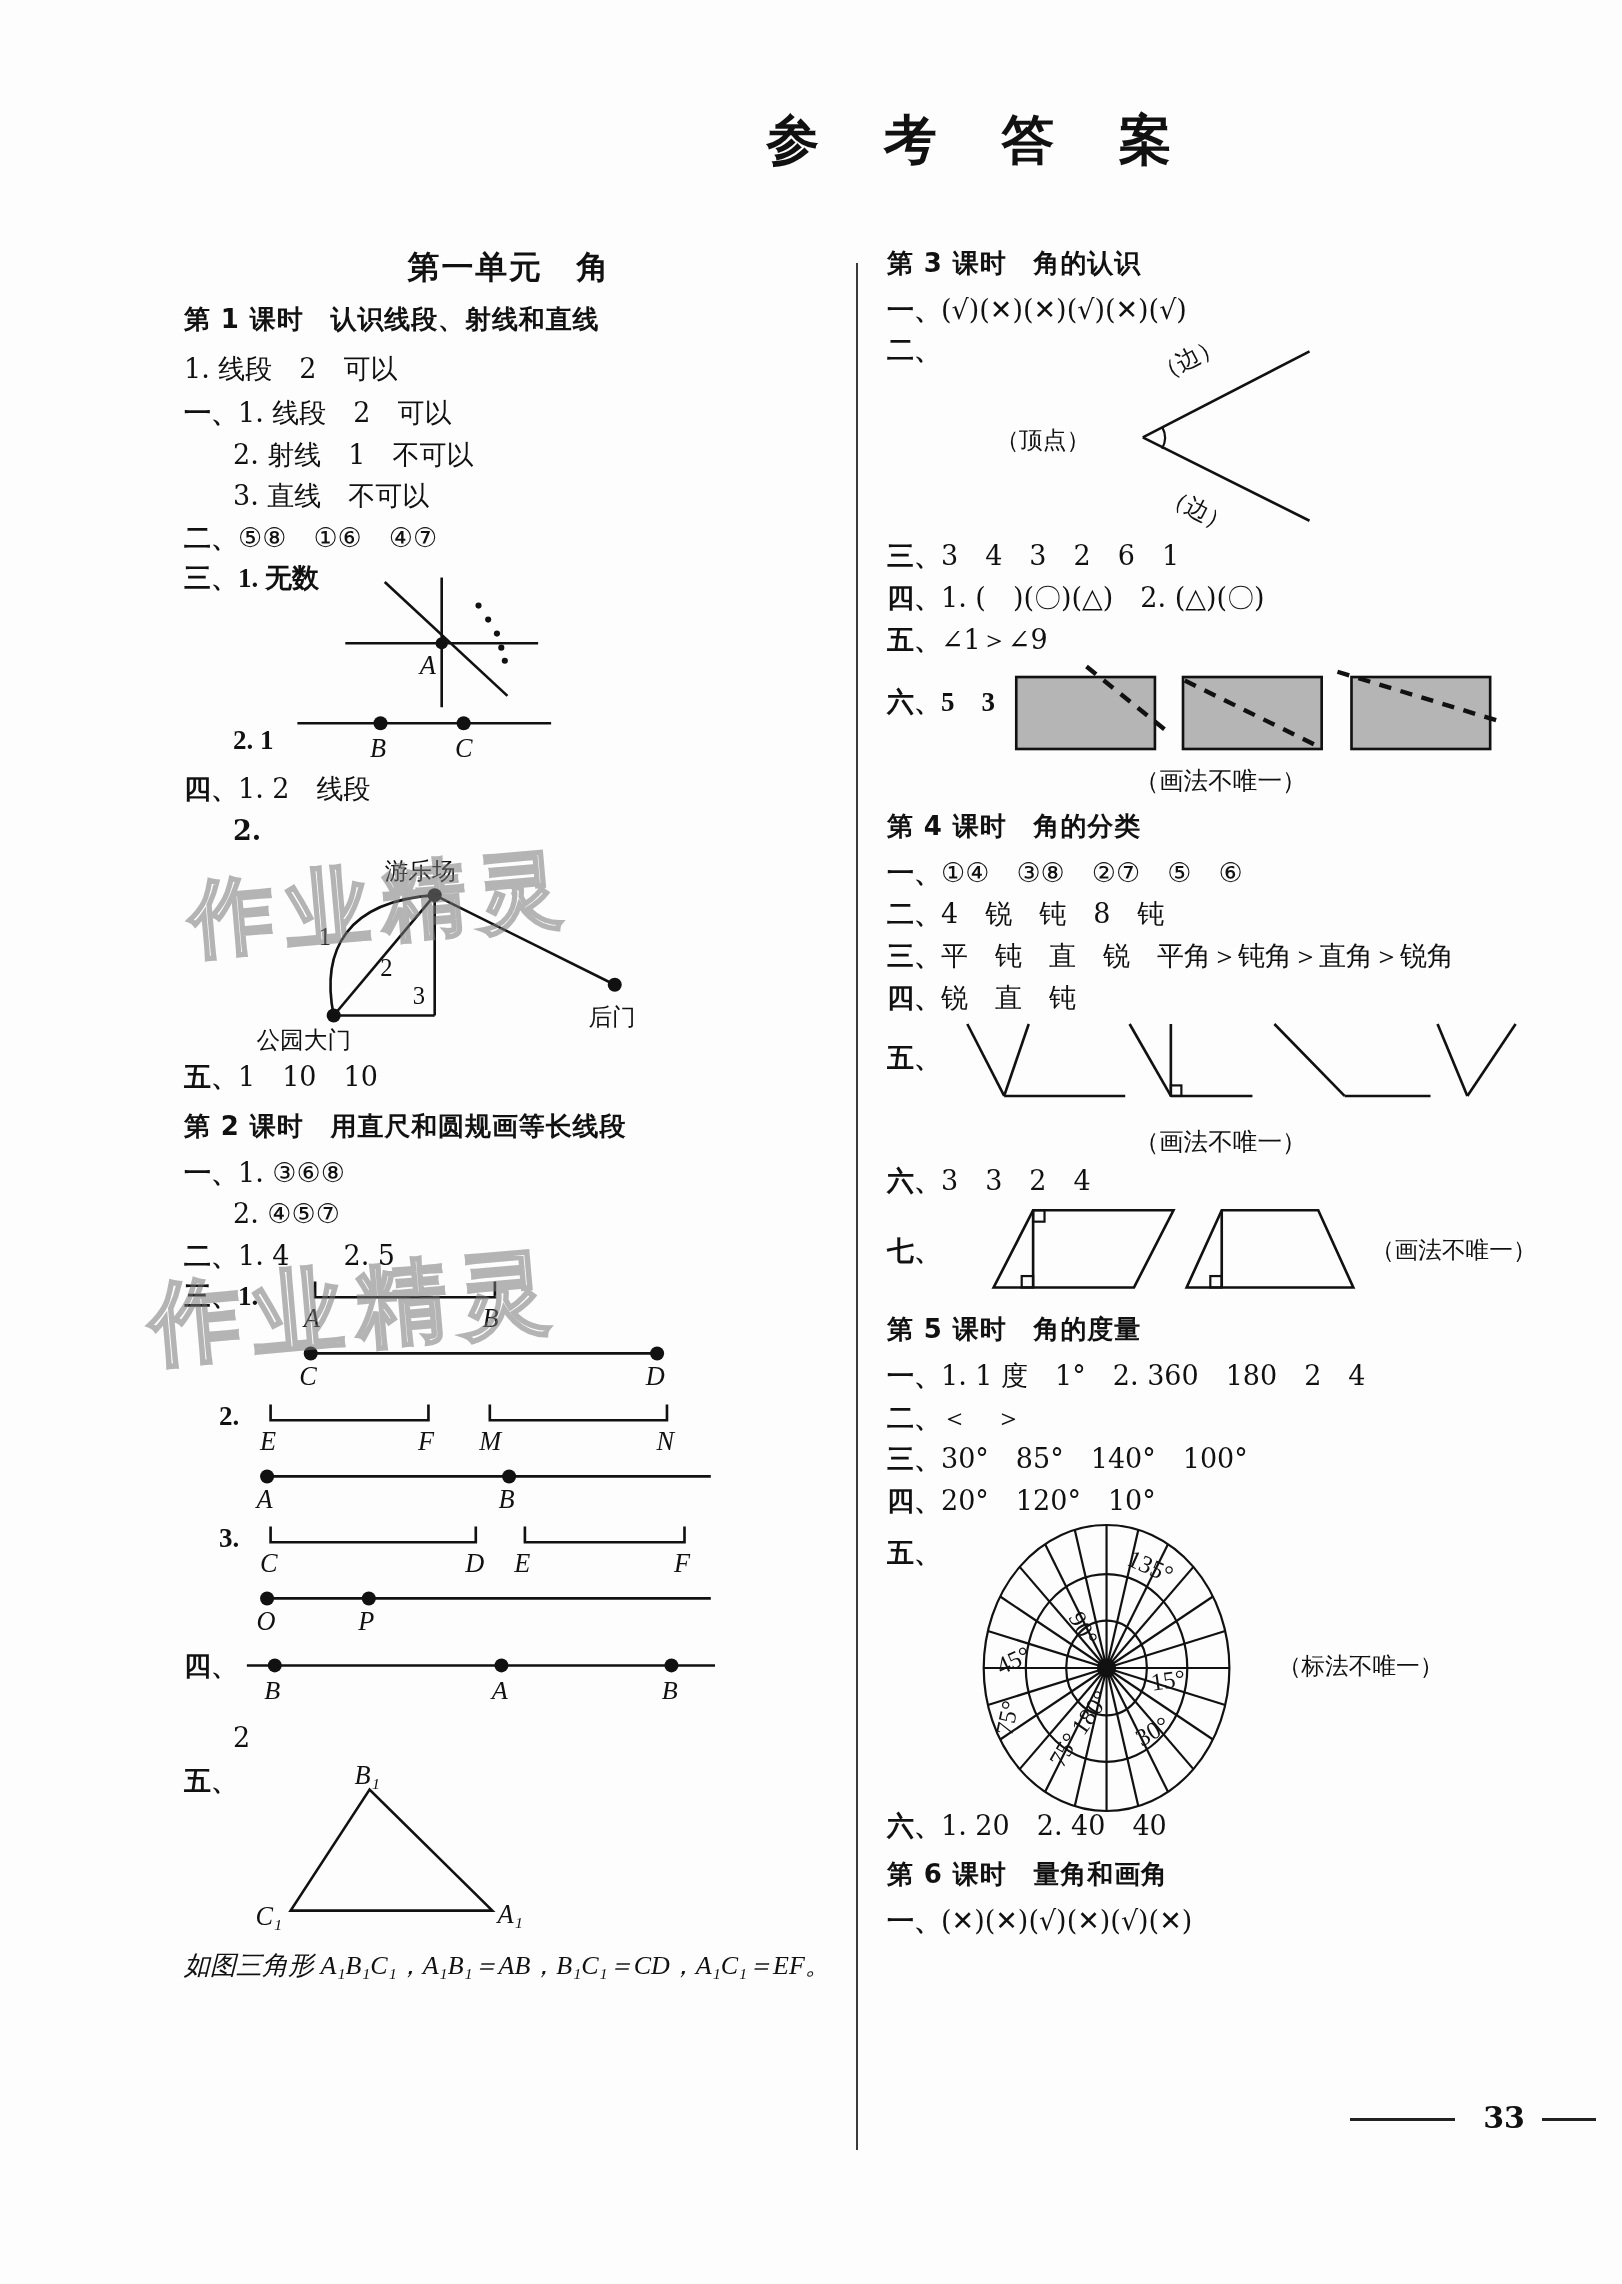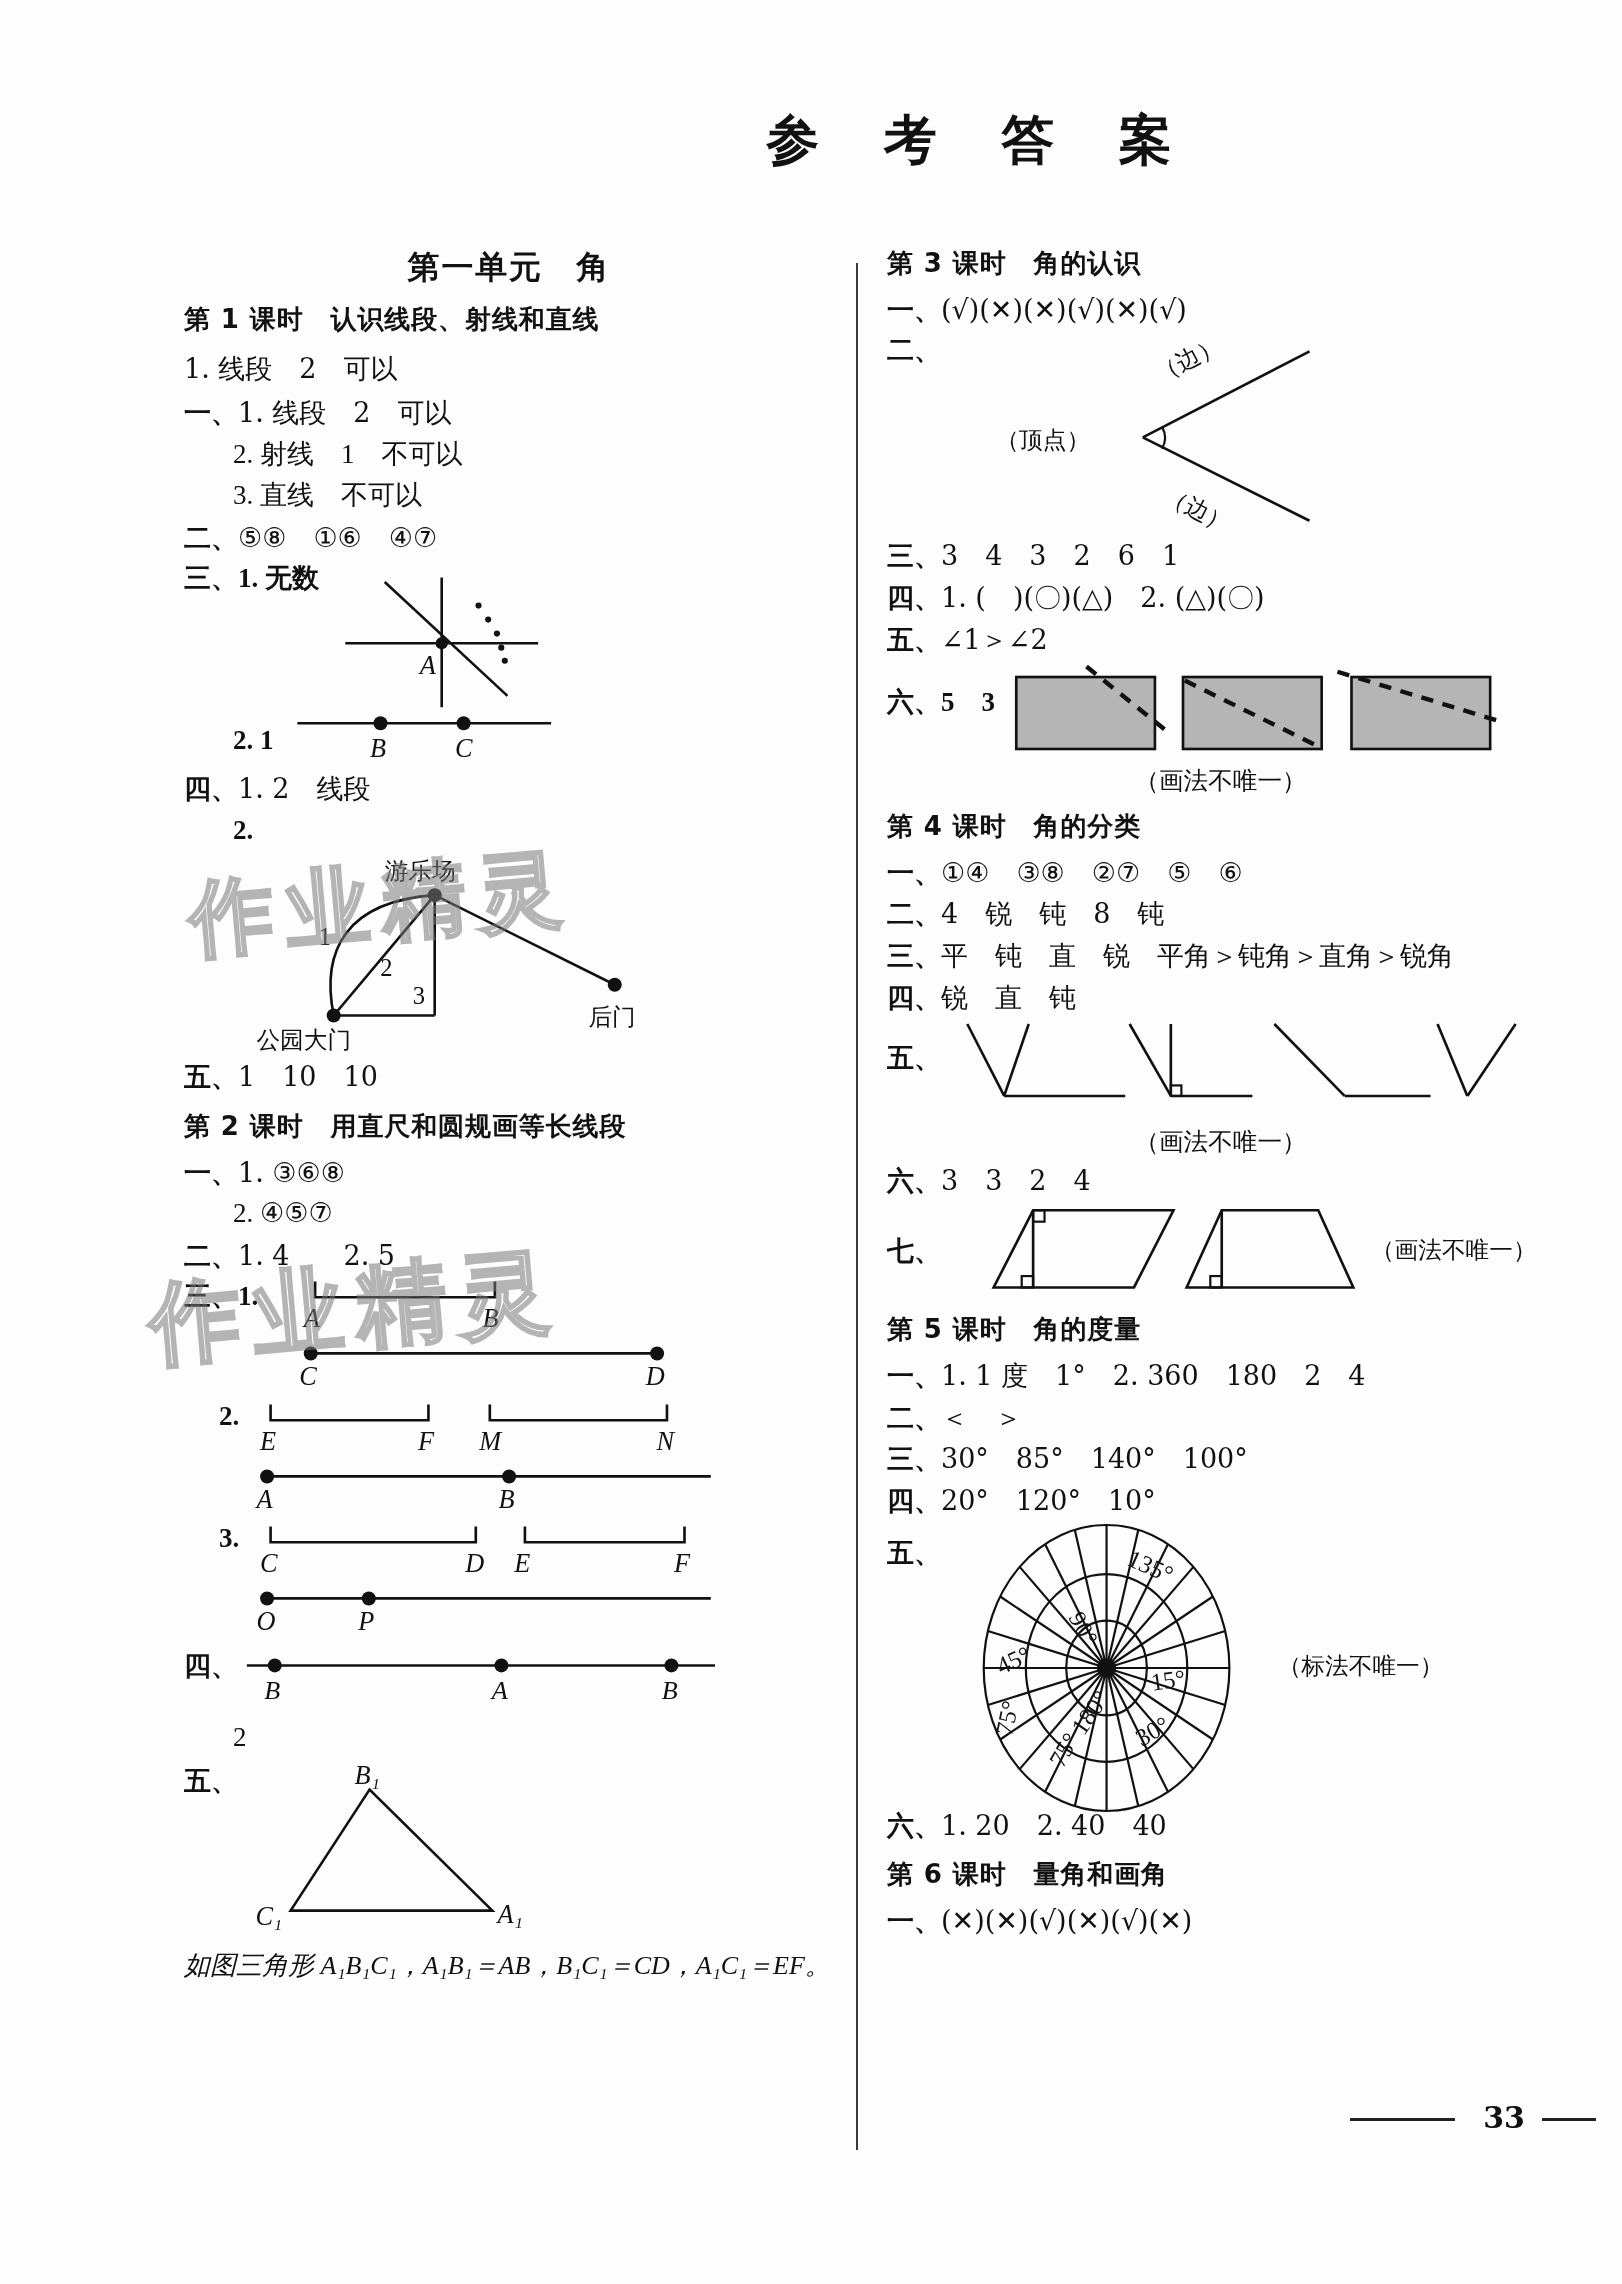--- a/index.html
+++ b/index.html
@@ -42,21 +42,21 @@
   }
   .lesson-title{
     text-align:left;font-weight:bold;font-size:26px;
     font-family:"DejaVu Sans","Liberation Sans",sans-serif;
     margin:12.3px 0 8.8px 0;letter-spacing:0.9px;
   }
   .ans-line{
     font-size:27px;line-height:1.45;margin:2.6px 0;white-space:pre;
     font-family:"DejaVu Serif","Liberation Serif",serif;
   }
-  .ans-line.indent{padding-left:49px;font-family:Liberation Serif, serif;}
+  .ans-line.indent{padding-left:49px;}
   .lbl{font-weight:bold;}
   .note{
     text-align:center;font-size:24.6px;margin:5.3px 0 3.5px 0;
     font-family:"DejaVu Sans","Liberation Sans",sans-serif;
   }
   .fig{position:relative;}
   .para{font-size:26px;line-height:1.5;margin:7px 0 0 0;font-style:italic;}
 
   .row{display:flex;align-items:flex-start;}
   .row .lead{font-size:27px;font-weight:bold;white-space:pre;}
@@ -283,21 +283,21 @@
           <path class="s-thin" d="M252 108 A 26 26 0 0 1 252 133"></path>
           <text class="s-txt-cn" x="62" y="132">（顶点）</text>
           <text class="s-txt-cn" x="250" y="58" transform="rotate(-28 250 58)">（边）</text>
           <text class="s-txt-cn" x="252" y="192" transform="rotate(27 252 192)">（边）</text>
         </svg>
       </div>
     </div>
 
     <div class="ans-line"><span class="lbl">三、</span><span>3　4　3　2　6　1</span></div>
     <div class="ans-line"><span class="lbl">四、</span><span>1. (　)(〇)(△)　2. (△)(〇)</span></div>
-    <div class="ans-line"><span class="lbl">五、</span><span>∠1＞∠2</span></div>
+    <div class="ans-line"><span class="lbl">五、</span><span>∠1＞∠9</span></div>
 
     <div class="row">
       <div class="lead" style="padding-top:23px"><span class="lbl">六、</span><span>5　3</span></div>
       <div class="fig" style="margin-left:16px">
         <svg width="509" height="97" viewBox="0 0 580 110">
           <rect class="greyrect" x="6" y="18" width="158" height="82"></rect>
           <line class="s-dash" x1="86" y1="6" x2="178" y2="80"></line>
           <rect class="greyrect" x="196" y="18" width="158" height="82"></rect>
           <line class="s-dash" x1="198" y1="22" x2="352" y2="98"></line>
           <rect class="greyrect" x="388" y="18" width="158" height="82"></rect>

